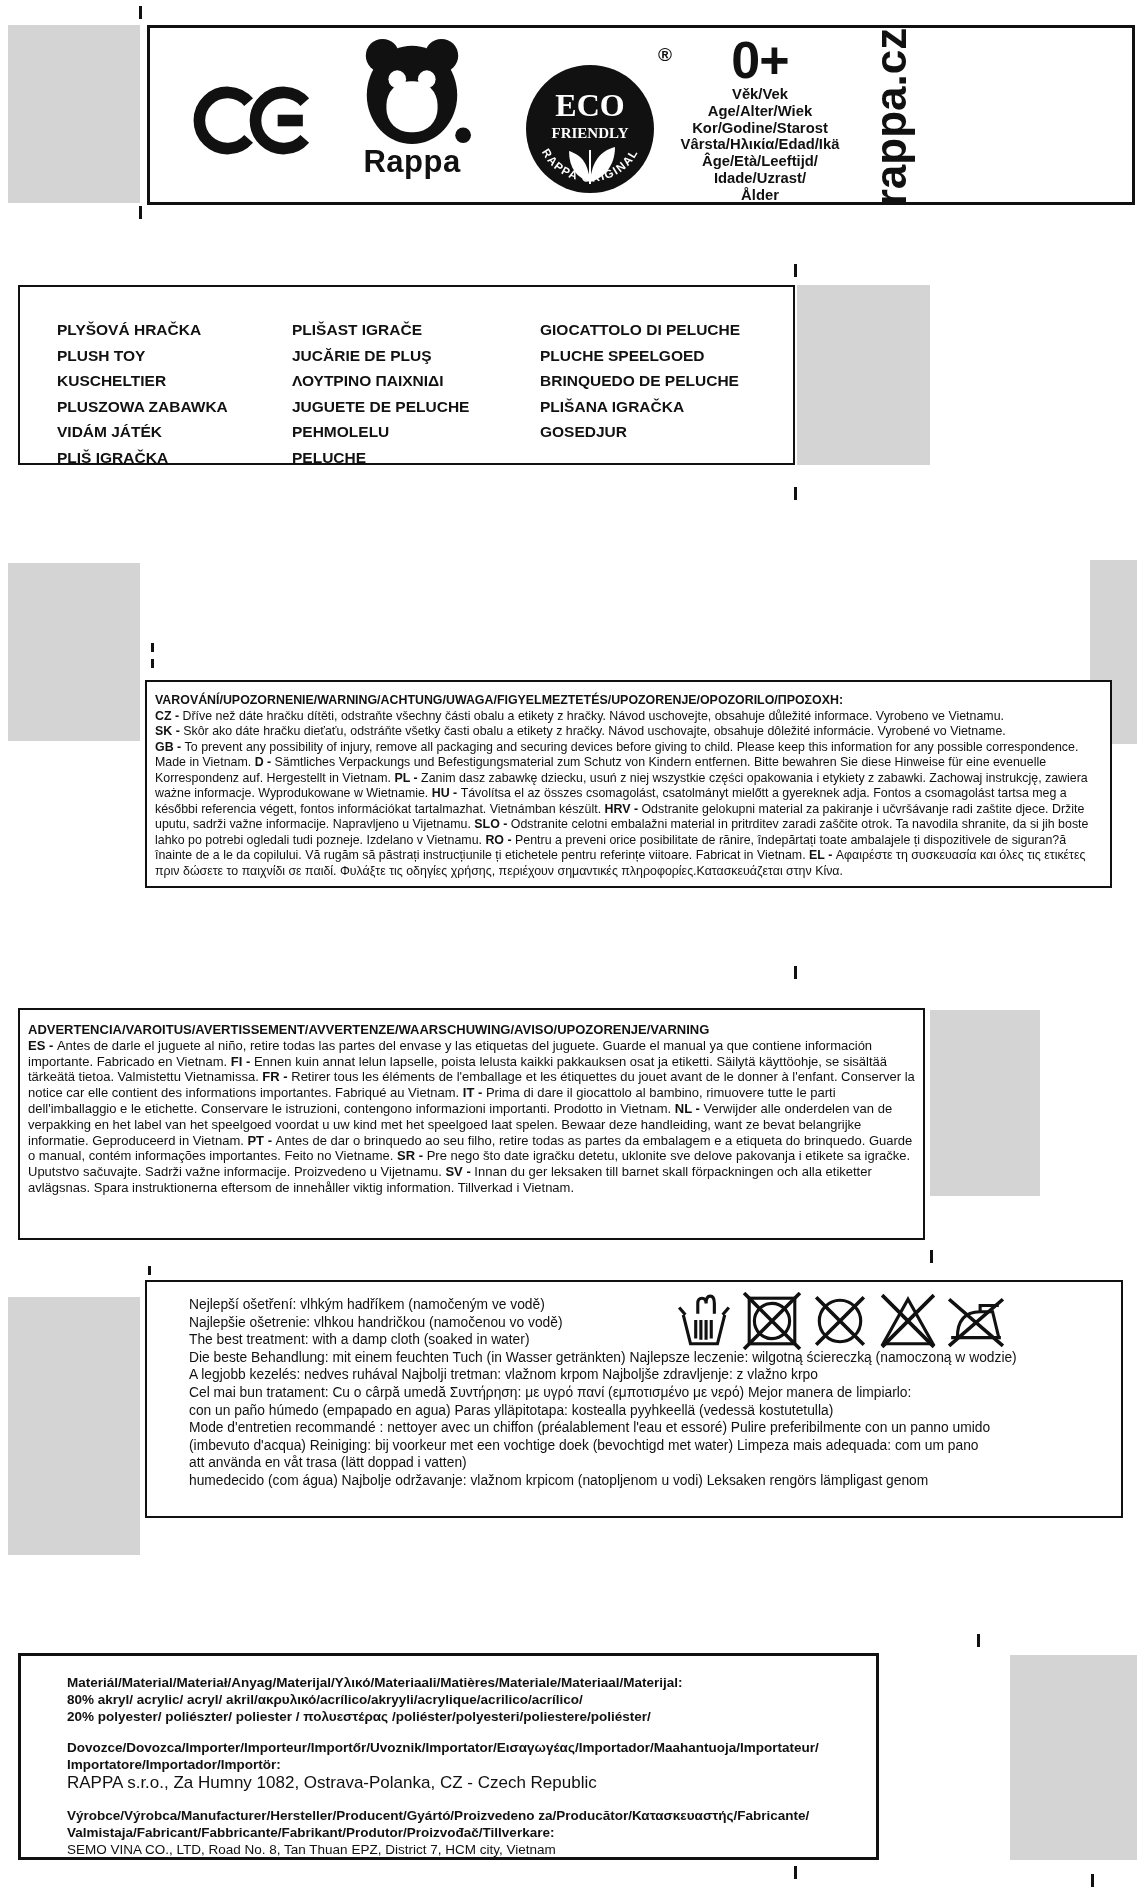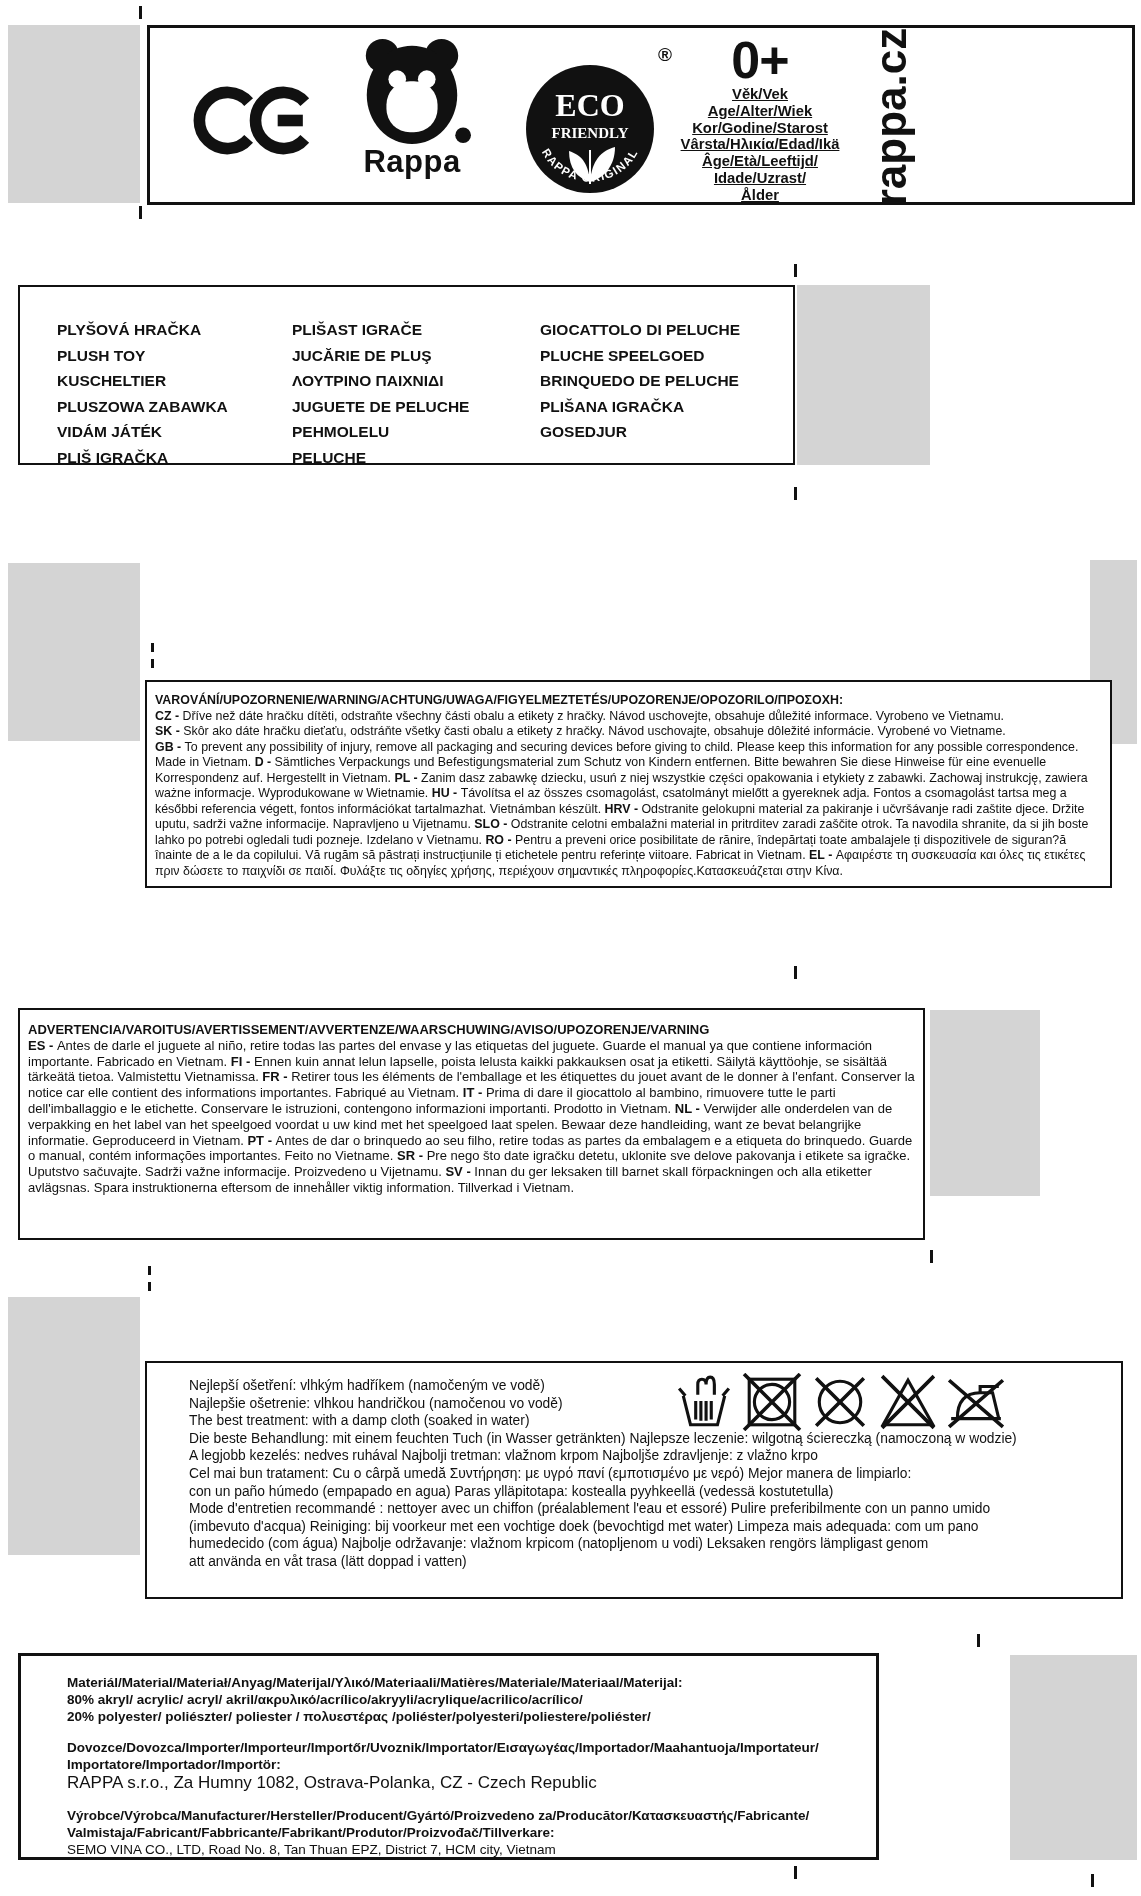--- a/index.html
+++ b/index.html
@@ -11,42 +11,42 @@
 
   
   .header-box{left:147px;top:25px;width:988px;height:180px;border-width:3px;}
   .ce-wrap{position:absolute;left:28px;top:40px;}
   .brand{position:absolute;left:196px;top:6px;width:132px;text-align:center;}
   .brand-name{font-size:31px;font-weight:bold;letter-spacing:0.5px;margin-top:-10px;}
   .eco-wrap{position:absolute;left:374px;top:32px;}
   .reg-mark{position:absolute;left:508px;top:16px;font-size:19px;font-weight:bold;}
   .age{position:absolute;left:524px;top:6px;width:172px;text-align:center;}
   .age-big{font-size:52px;line-height:52px;font-weight:bold;letter-spacing:-1px;}
-  .age-lines div{font-size:14.8px;line-height:16.8px;font-weight:bold;white-space:nowrap;text-decoration:underline;}
+  .age-lines div{font-size:14.8px;line-height:16.8px;font-weight:bold;white-space:nowrap;}
   .site{position:absolute;left:700px;top:10px;width:82px;height:158px;
         display:flex;align-items:center;justify-content:center;}
   .site span{transform:rotate(-90deg);white-space:nowrap;font-weight:bold;font-size:44px;}
 
   
   .names-box{left:18px;top:285px;width:777px;height:180px;}
   .col{position:absolute;top:30px;font-weight:bold;font-size:15.5px;line-height:25.5px;white-space:nowrap;}
   .col1{left:37px;} .col2{left:272px;} .col3{left:520px;}
 
   
   .warning-box{left:145px;top:680px;width:967px;height:208px;padding:11px 10px 0 8px;
                font-size:12.4px;line-height:15.5px;}
   .blk-title{font-weight:bold;}
   .seg-b{font-weight:bold;}
 
   
   .advisory-box{left:18px;top:1008px;width:907px;height:232px;padding:12px 8px 0 8px;
                 font-size:13px;line-height:15.8px;}
 
   
-  .care-box{left:145px;top:1361px;width:978px;height:238px;}
+  .care-box{left:145px;top:1280px;width:978px;height:238px;}
   .care-text{position:absolute;left:42px;top:14px;font-size:13.8px;line-height:17.6px;}
   .care-text div{white-space:nowrap;}
   .care-icons{position:absolute;left:525px;top:10px;display:flex;gap:4px;}
   .care-icons svg{display:block;}
 
   
   .info-box{left:18px;top:1653px;width:861px;height:207px;border-width:3px;
             padding:18px 0 0 46px;font-size:13.5px;line-height:17px;}
   .info-p{margin:0;}
   .info-p div{white-space:nowrap;}
@@ -215,22 +215,22 @@
     <div class="care-text">
         <div>Nejlepší ošetření: vlhkým hadříkem (namočeným ve vodě)</div>
         <div>Najlepšie ošetrenie: vlhkou handričkou (namočenou vo vodě)</div>
         <div>The best treatment: with a damp cloth (soaked in water)</div>
         <div>Die beste Behandlung: mit einem feuchten Tuch (in Wasser getränkten)   Najlepsze leczenie: wilgotną ściereczką (namoczoną w wodzie)</div>
         <div>A legjobb kezelés: nedves ruhával   Najbolji tretman: vlažnom krpom   Najboljše zdravljenje: z vlažno krpo</div>
         <div>Cel mai bun tratament: Cu o cârpă umedă   Συντήρηση: με υγρό πανί (εμποτισμένο με νερό)   Mejor manera de limpiarlo:</div>
         <div>con un paño húmedo (empapado en agua)  Paras ylläpitotapa: kostealla pyyhkeellä (vedessä kostutetulla)</div>
         <div>Mode d'entretien recommandé : nettoyer avec un chiffon (préalablement l'eau et essoré)   Pulire preferibilmente con un panno umido</div>
         <div>(imbevuto d'acqua)   Reiniging: bij voorkeur met een vochtige doek (bevochtigd met water)   Limpeza mais adequada: com um pano</div>
+        <div>att använda en våt trasa (lätt doppad i vatten)</div>
         <div>humedecido (com água)   Najbolje održavanje: vlažnom krpicom (natopljenom u vodi)   Leksaken rengörs lämpligast genom</div>
-        <div>att använda en våt trasa (lätt doppad i vatten)</div>
       </div>
   </div>
 
   <div class="box info-box">
     <div id="info-paragraphs">
         <div class="info-p bold">
           <div>Materiál/Material/Materiał/Anyag/Materijal/Υλικό/Materiaali/Matières/Materiale/Materiaal/Materijal:</div>
           <div>80% akryl/ acrylic/ acryl/ akril/ακρυλικό/acrílico/akryyli/acrylique/acrilico/acrílico/</div>
           <div>20% polyester/ poliészter/ poliester / πολυεστέρας /poliéster/polyesteri/poliestere/poliéster/</div>
         </div>

